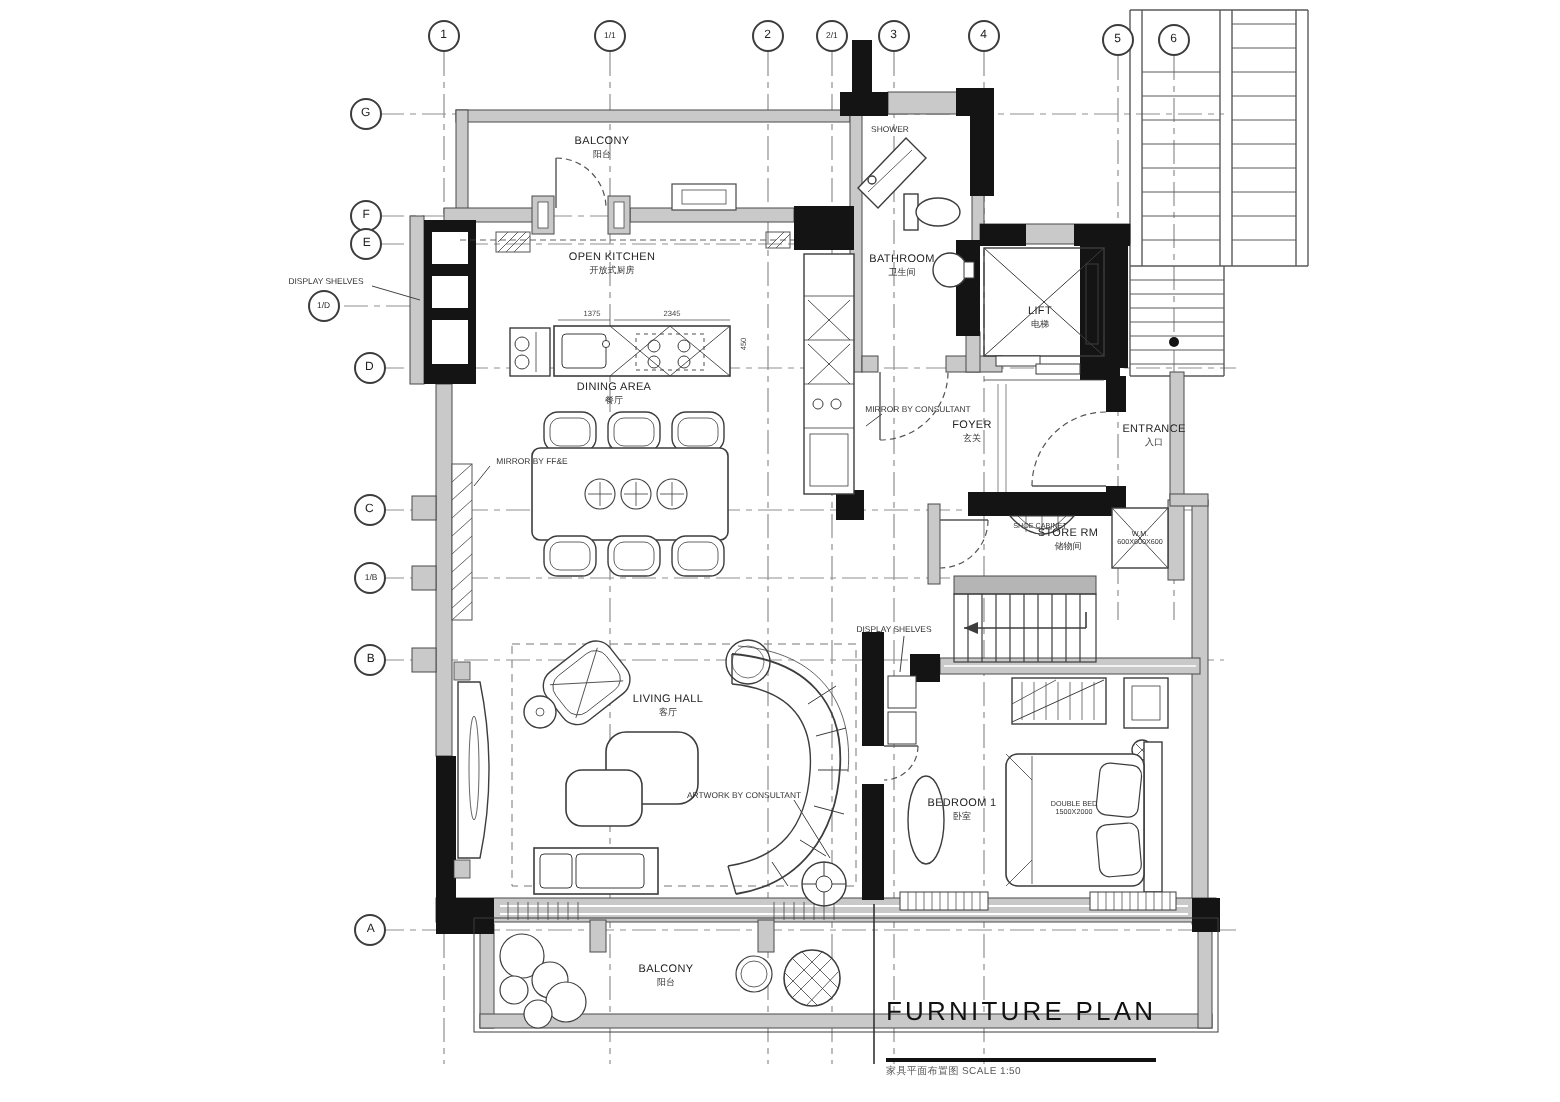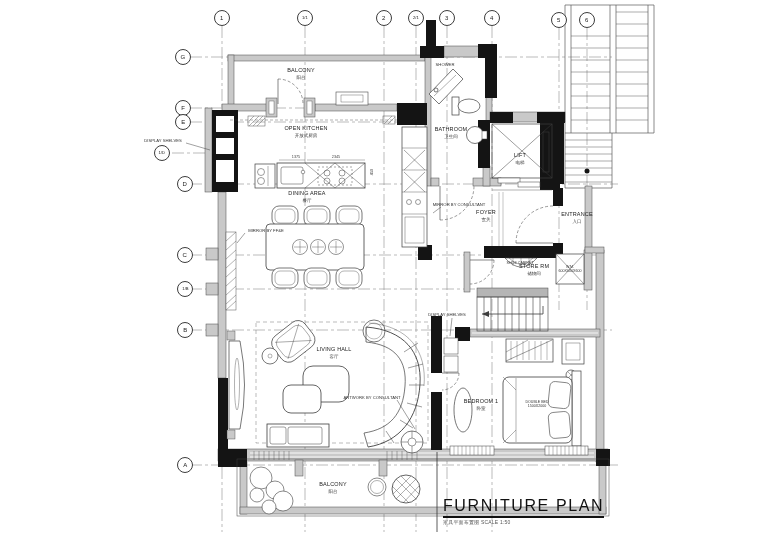--- a/index.html
+++ b/index.html
@@ -14,22 +14,22 @@
   .room .en{display:block;font-size:10px;line-height:7px;letter-spacing:.3px;white-space:nowrap;
             transform:scale(.55);color:#222;}
   .room .cn{display:block;font-size:10px;line-height:7px;white-space:nowrap;transform:scale(.45);color:#333;}
   .ann{position:absolute;transform:translate(-50%,-50%) scale(.42);font-size:10px;line-height:10px;
        white-space:nowrap;color:#333;z-index:2;}
   .ann2{position:absolute;transform:translate(-50%,-50%) scale(.36);font-size:10px;line-height:11px;
         white-space:nowrap;text-align:center;color:#333;z-index:2;}
   .dim{position:absolute;transform:translate(-50%,-50%) scale(.38);font-size:10px;white-space:nowrap;color:#444;z-index:2;}
   .dim.rot{transform:translate(-50%,-50%) rotate(-90deg) scale(.38);}
   .titleblock{position:absolute;left:443px;top:497px;z-index:3;}
-  .titleblock .main{display:inline-block;font-size:16px;letter-spacing:1.6px;color:#111;
-                    border-bottom:2px solid #111;padding-bottom:1px;font-weight:500;}
+  .titleblock .main{display:inline-block;font-size:13px;letter-spacing:1.6px;color:#111;
+                    border-bottom:2px solid #111;padding-bottom:16px;font-weight:500;}
   .titleblock .sub{font-size:10px;color:#555;letter-spacing:.4px;white-space:nowrap;
                    transform:scale(.5);transform-origin:left top;margin-top:1px;}
 </style>
 </head>
 <body>
 
 <div class="canvas">
 
 <svg width="780" height="551" viewBox="0 0 780 551">
 

